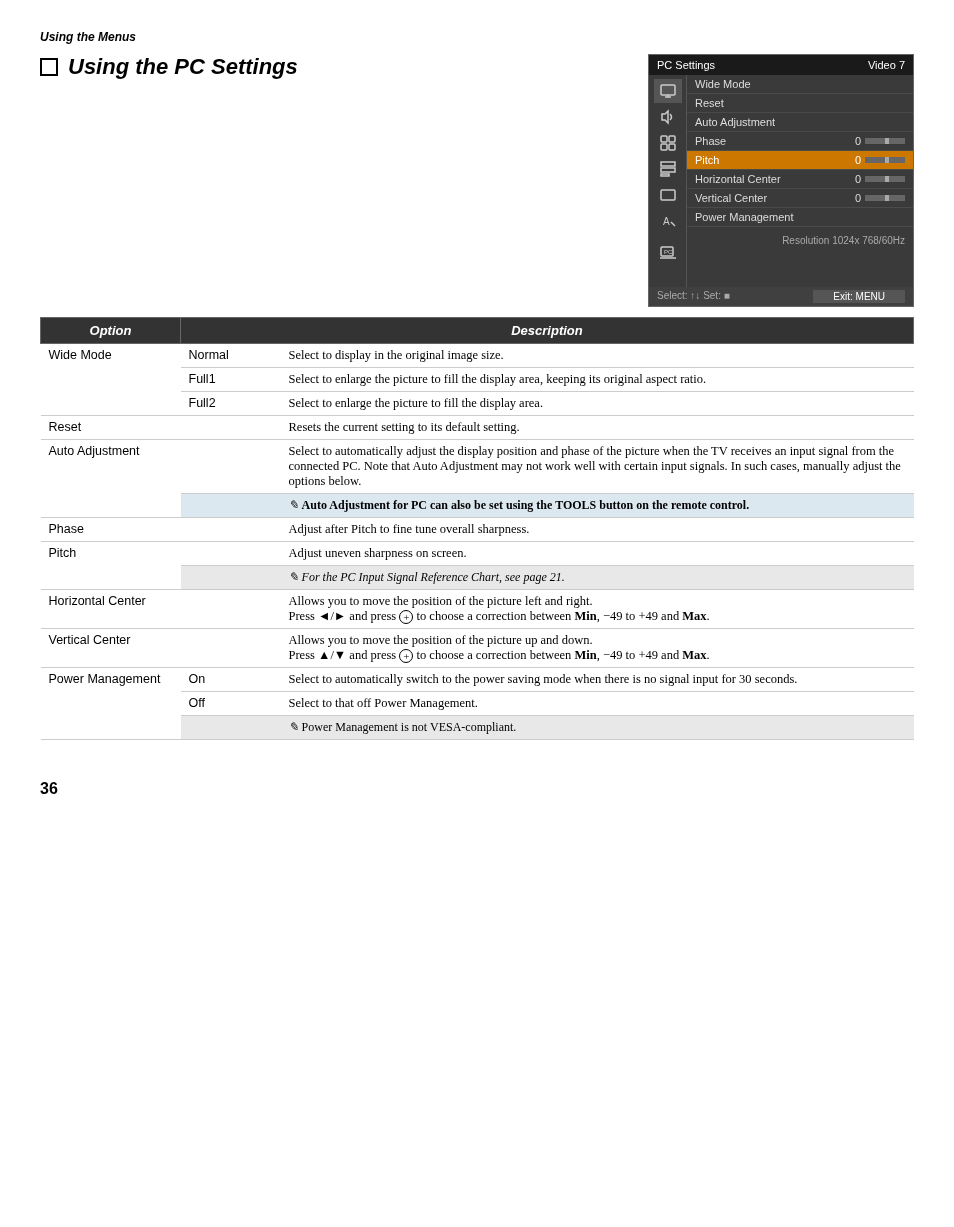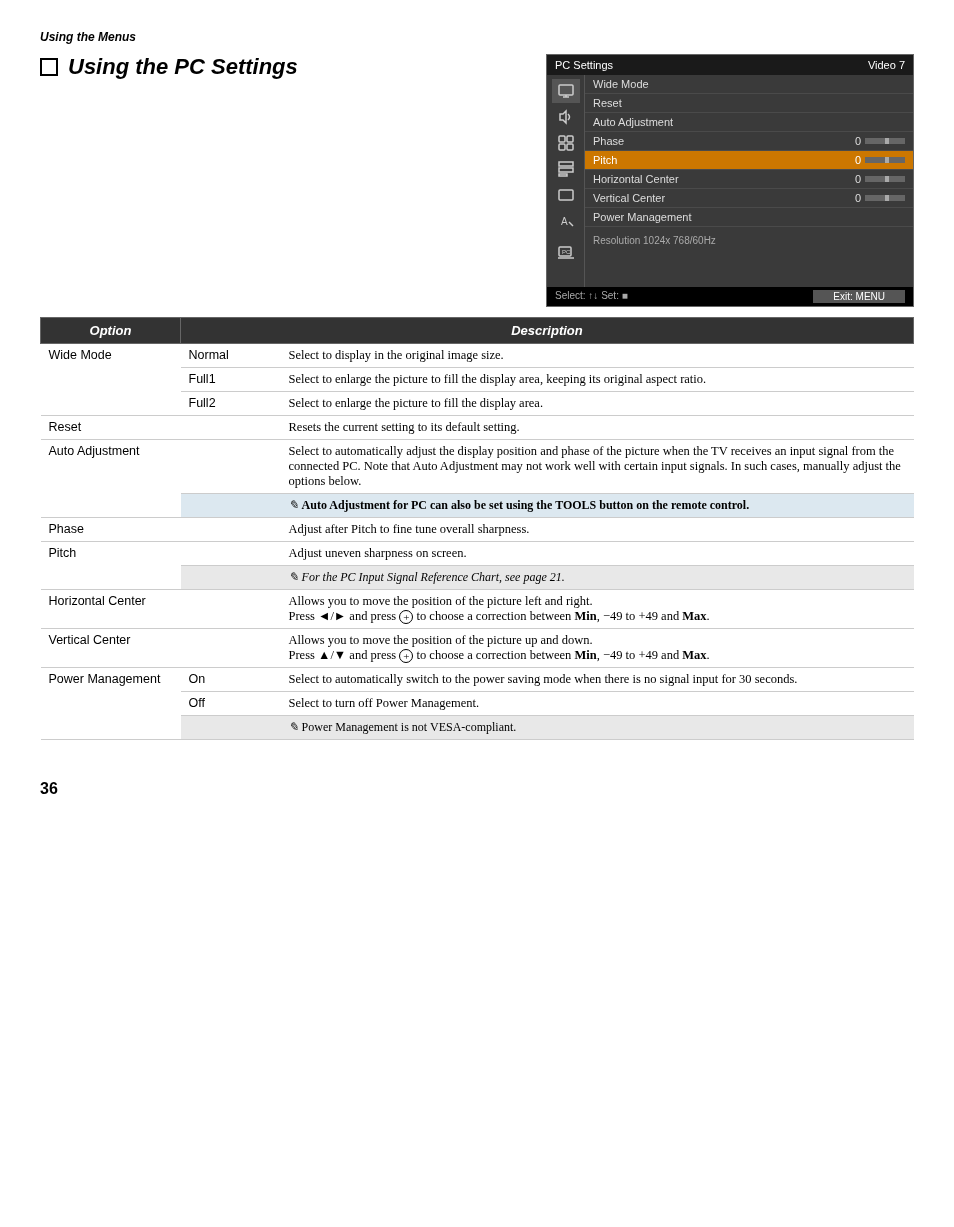--- a/index.html
+++ b/index.html
@@ -41,21 +41,21 @@
       width: 18px;
       height: 18px;
       border: 2px solid #000;
       display: inline-block;
       flex-shrink: 0;
       background: #fff;
     }
 
     
     .pc-settings-panel {
-      width: 368px;
+      width: 266px;
       border: 1px solid #666;
       background: #2a2a2a;
       flex-shrink: 0;
       margin-left: auto;
     }
 
     .panel-header {
       display: flex;
       justify-content: space-between;
       background: #1a1a1a;
@@ -142,25 +142,26 @@
       top: 0;
       width: 4px;
       height: 6px;
       background: #aaa;
     }
 
     .resolution-area {
       padding: 8px;
       color: #aaa;
       font-size: 10px;
+      text-align: right;
       min-height: 60px;
     }
 
     .panel-footer {
-      background: #000000;
+      background: #404040;
       color: #aaa;
       padding: 3px 8px;
       font-size: 10px;
       display: flex;
       justify-content: space-between;
     }
 
     .exit-btn {
       background: #555;
       color: #fff;
@@ -459,21 +460,21 @@
       </td>
     </tr>
 
     <tr>
       <td class="col-option" rowspan="3">Power Management</td>
       <td class="col-value">On</td>
       <td class="col-desc">Select to automatically switch to the power saving mode when there is no signal input for 30 seconds.</td>
     </tr>
     <tr>
       <td class="col-value">Off</td>
-      <td class="col-desc">Select to turn off Power Management.</td>
+      <td class="col-desc">Select to that off Power Management.</td>
     </tr>
     <tr class="note-row">
       <td class="col-value"></td>
       <td class="col-desc">
         <span class="note-icon"></span> Power Management is not VESA-compliant.
       </td>
     </tr>
   </tbody>
 </table>
 

